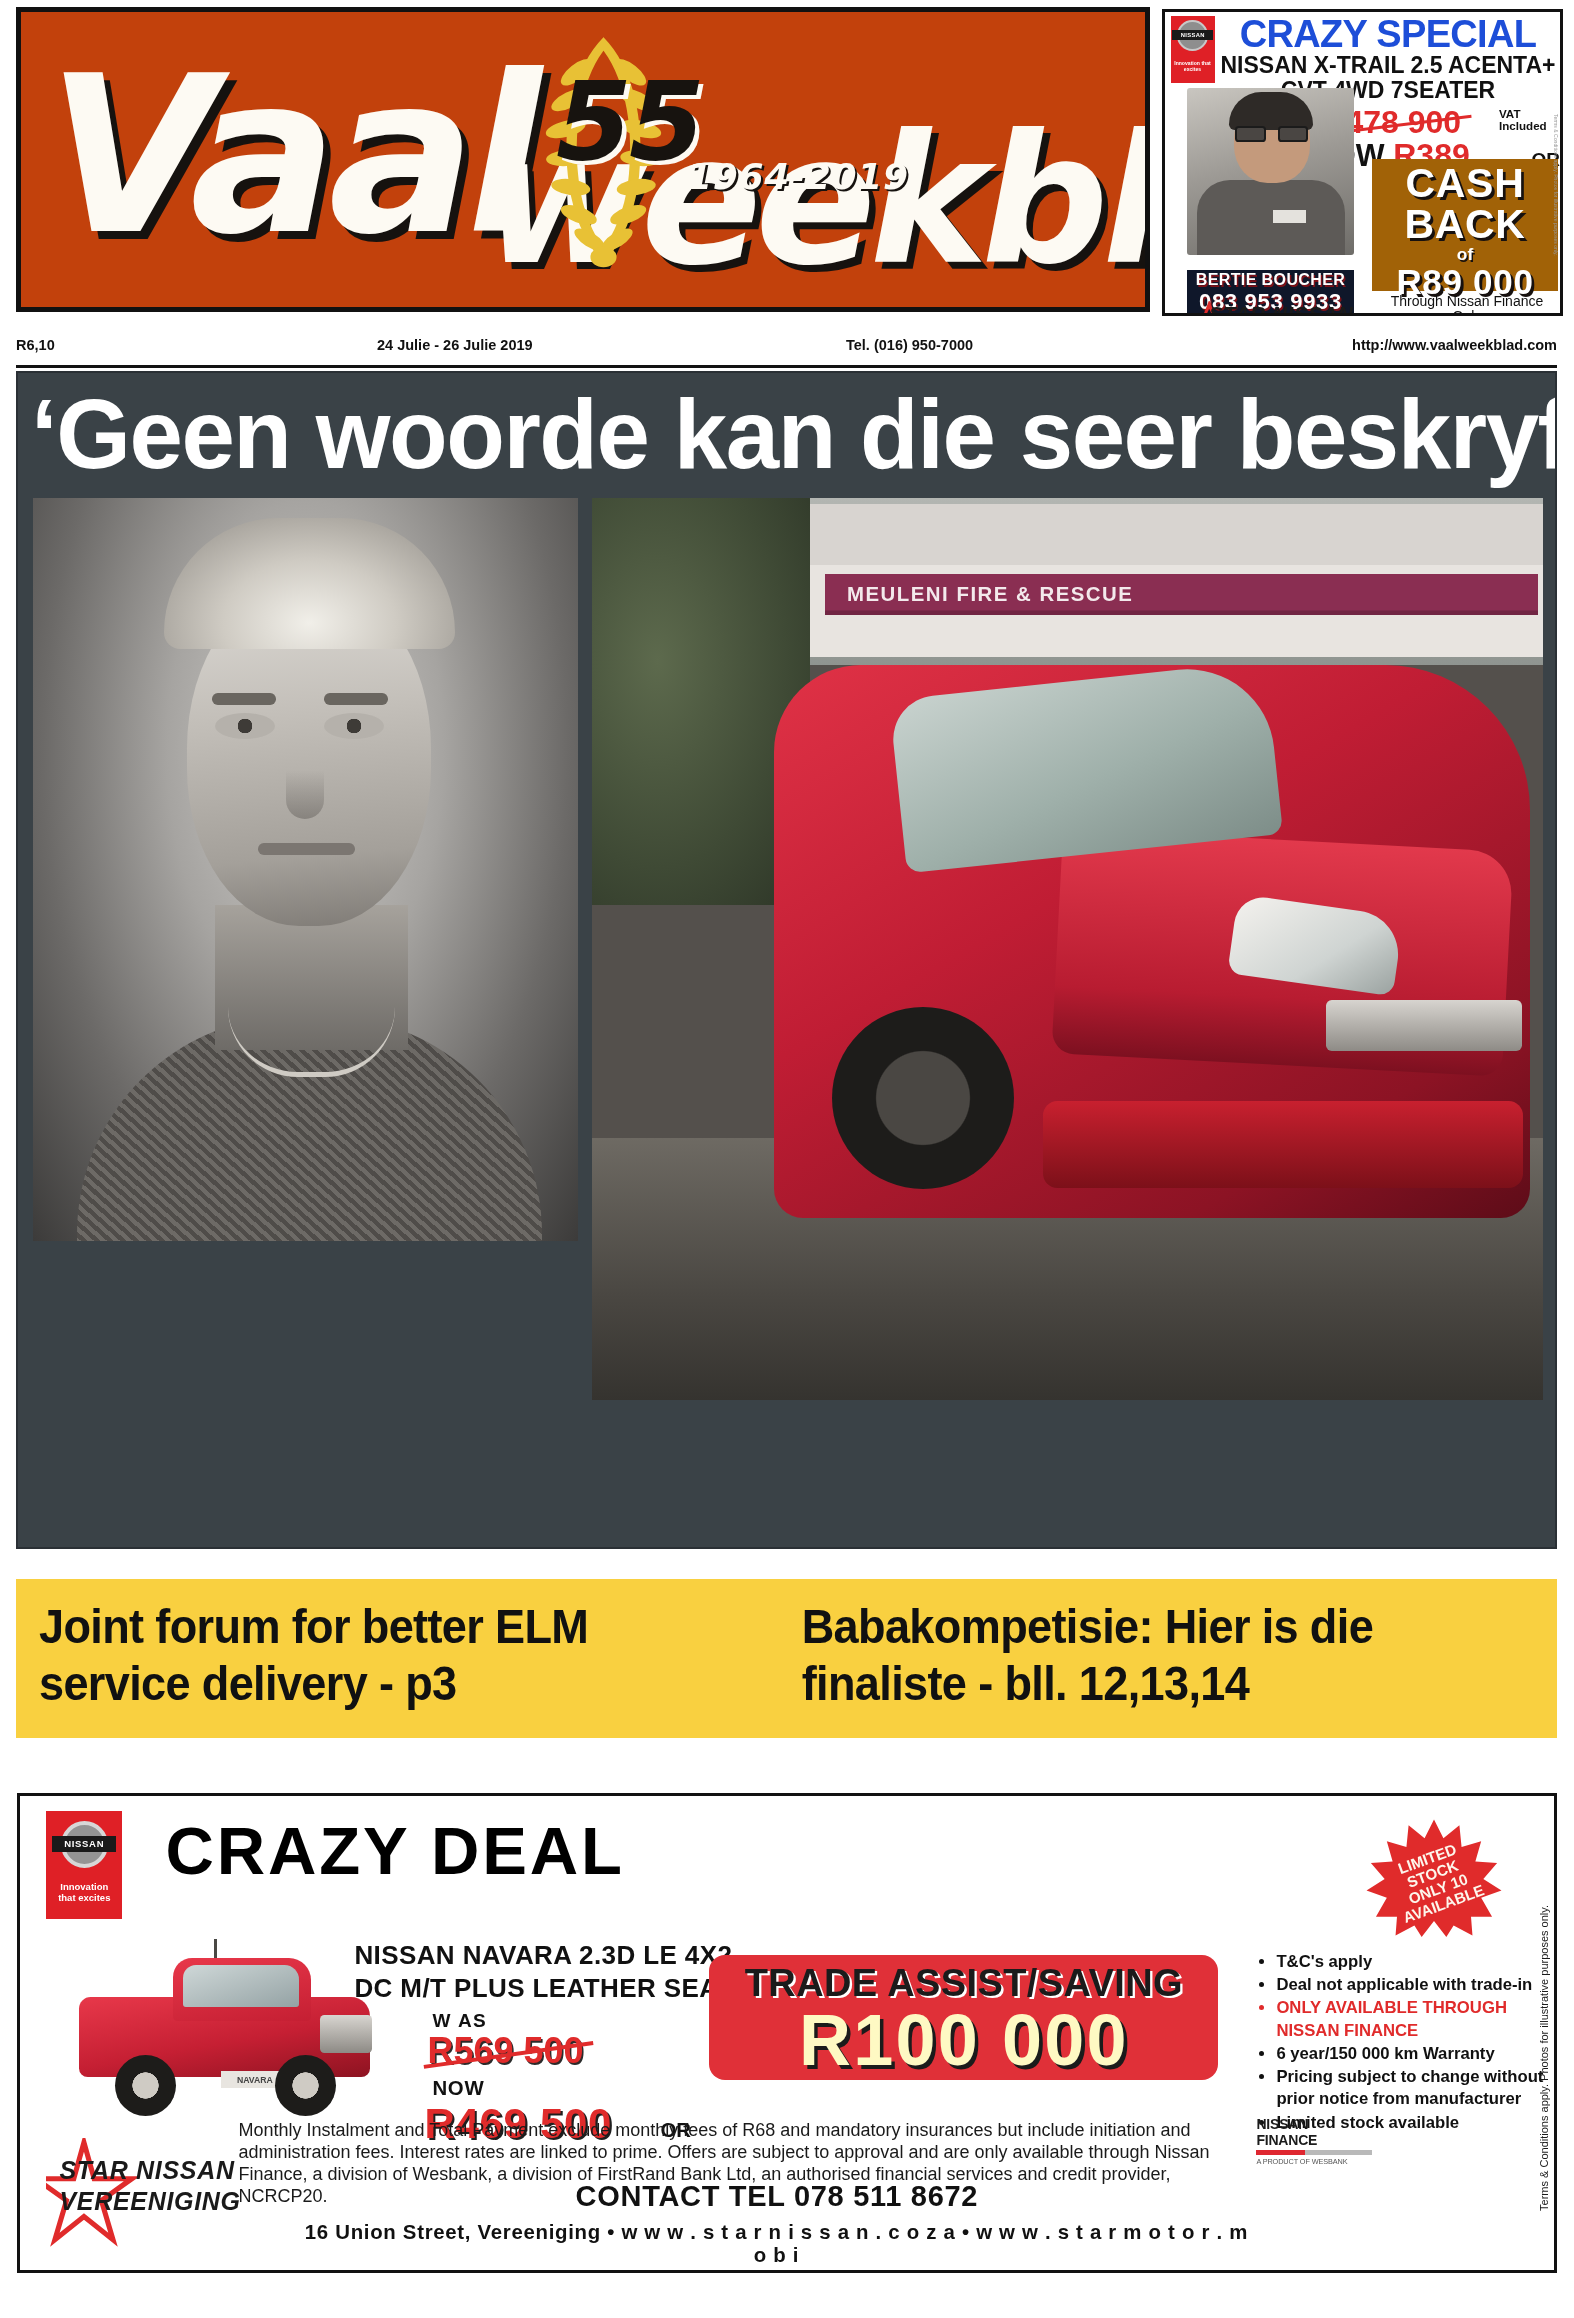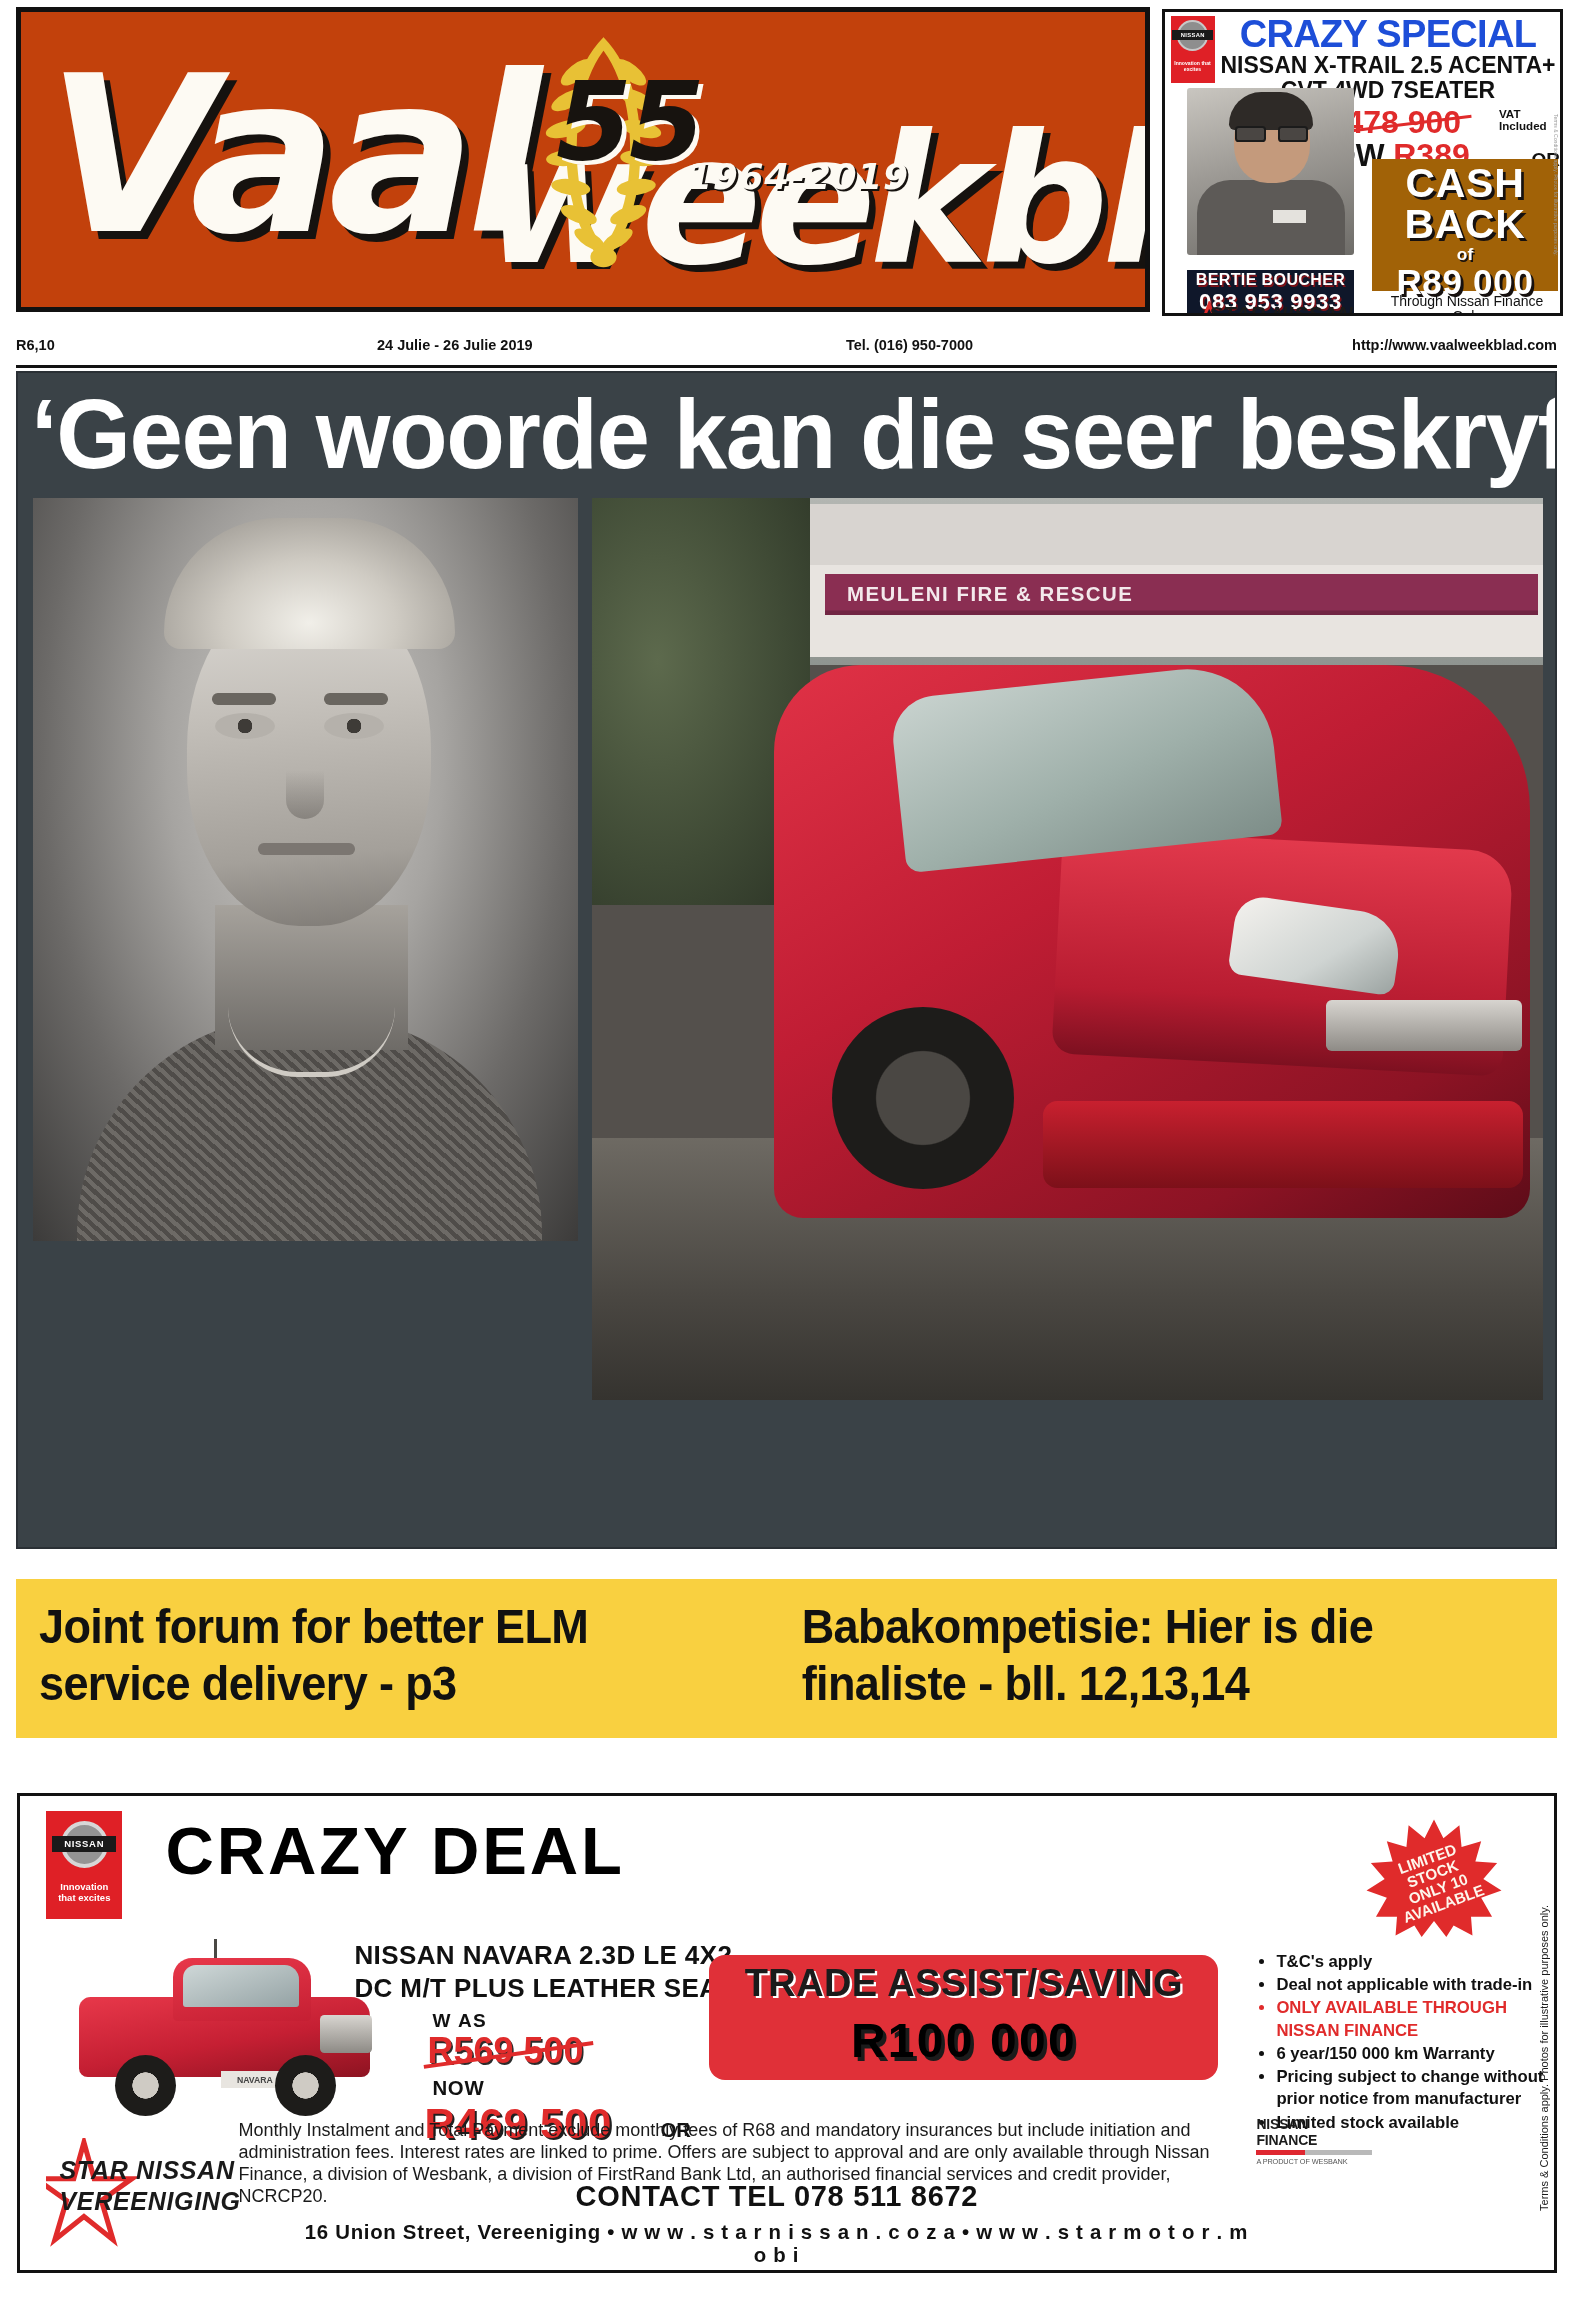--- a/index.html
+++ b/index.html
@@ -316,21 +316,21 @@
   .ba-now-l{position:absolute;left:412px;top:281px;font-size:20.4px;font-weight:bold;color:#111;letter-spacing:0.7px;}
   .ba-now-v{position:absolute;left:404px;top:304px;font-size:42px;font-weight:bold;color:#e02b2b;
     text-shadow:2.2px 2.2px 0 #1f1f1f;letter-spacing:0.7px;}
   .ba-or{position:absolute;left:640px;top:323px;font-size:20.4px;font-weight:bold;color:#111;}
   .ba-tbox{
     position:absolute;left:689px;top:159px;width:509px;height:125px;background:#e03038;
     border-radius:16px;text-align:center;
   }
   .ba-tbox .tl{display:block;padding-top:7.3px;font-size:38px;font-weight:bold;color:#1b1b1b;
     letter-spacing:0.4px;text-shadow:2.2px 2.2px 0 #ffffff;}
-  .ba-tbox .tv{display:block;margin-top:-1.5px;font-size:48px;font-weight:bold;color:#000000;
+  .ba-tbox .tv{display:block;margin-top:-1.5px;font-size:72px;font-weight:bold;color:#fef9c3;
     line-height:73px;letter-spacing:2.2px;text-shadow:3.6px 3.6px 0 #1b1b1b;}
   .ba-bullets{
     position:absolute;left:1216px;top:138px;width:291px;
     font-size:16.7px;font-weight:bold;color:#111;line-height:22.5px;
   }
   .ba-bullets li{margin:0 0 0.7px 0;}
   .ba-bullets li.red{color:#e02b2b;text-transform:uppercase;}
   .burst{position:absolute;left:1365px;top:1818px;width:138px;height:119px;z-index:9;}
   .ba-fine{
     position:absolute;left:218px;top:323px;width:1003px;

